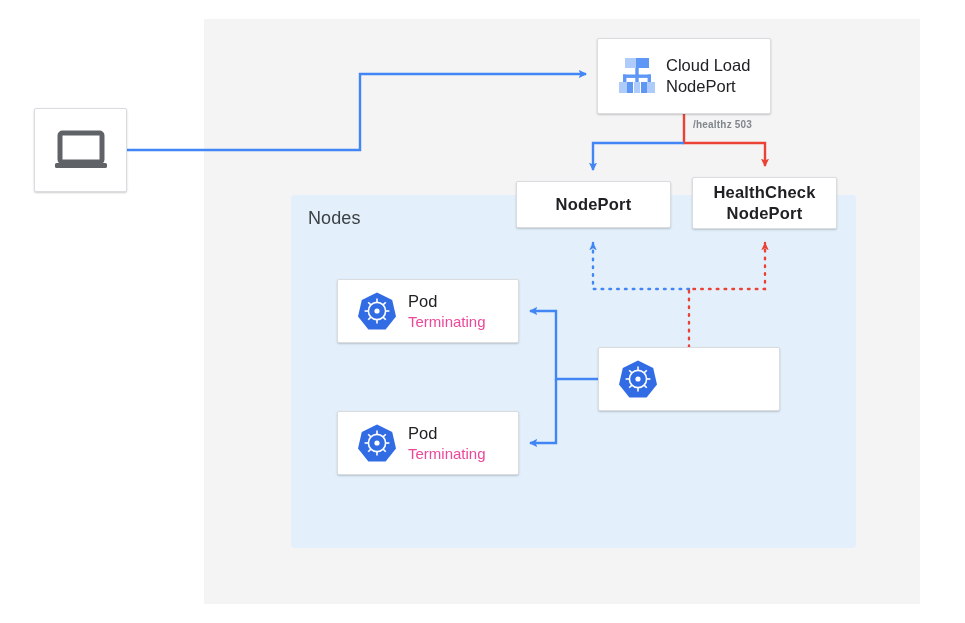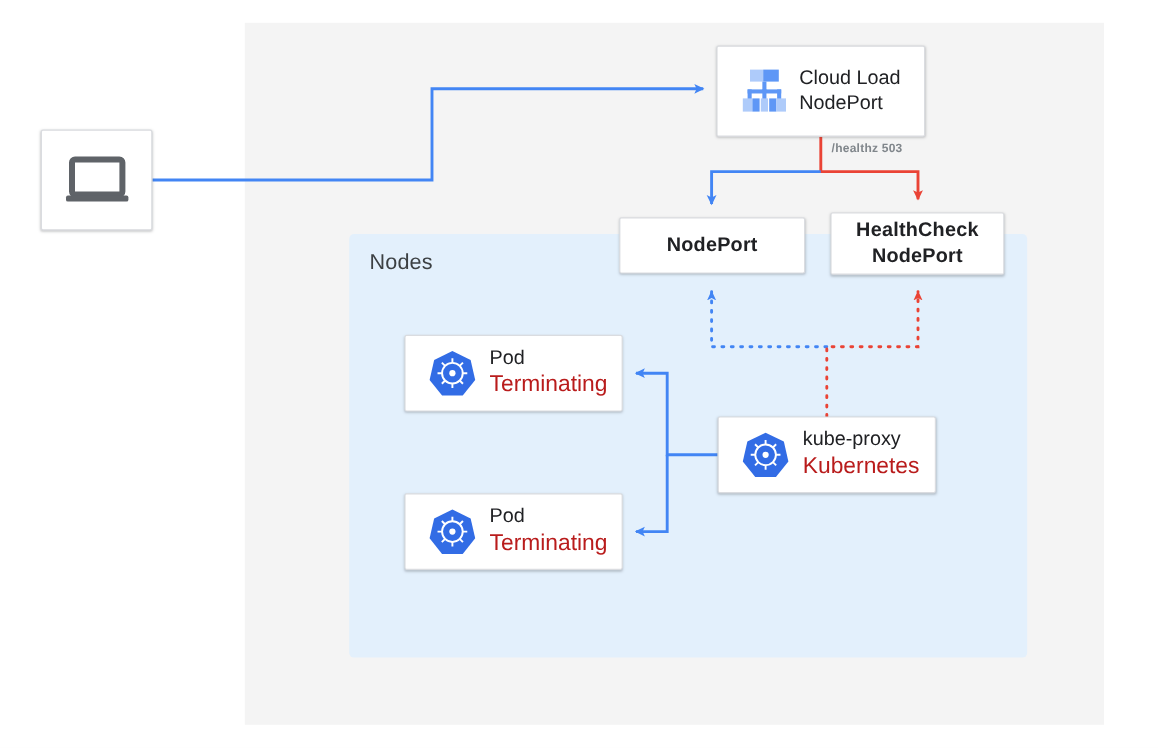--- a/index.html
+++ b/index.html
@@ -64,22 +64,22 @@
     color: #202124;
     line-height: 1.25;
     letter-spacing: .2px;
   }
   .title-line {
     font-size: 16.5px;
     color: #202124;
     line-height: 1.3;
   }
   .sub-line {
-    font-size: 19px;
-    color: #b91c1c;
+    font-size: 15px;
+    color: #ec4899;
     line-height: 1.3;
   }
   .icon-slot {
     flex: 0 0 auto;
     display: flex;
     align-items: center;
     justify-content: center;
   }
   .text-slot {
     display: flex;
@@ -277,19 +277,15 @@
           <line x1="20" y1="28.6" x2="20" y2="32.4"></line>
           <line x1="7.6" y1="20" x2="11.4" y2="20"></line>
           <line x1="28.6" y1="20" x2="32.4" y2="20"></line>
           <line x1="11.2" y1="11.2" x2="13.9" y2="13.9"></line>
           <line x1="26.1" y1="26.1" x2="28.8" y2="28.8"></line>
           <line x1="28.8" y1="11.2" x2="26.1" y2="13.9"></line>
           <line x1="13.9" y1="26.1" x2="11.2" y2="28.8"></line>
         </g>
       </svg>
     </span>
-    <span class="text-slot">
-      <span class="title-line">kube-proxy</span>
-      <span class="sub-line">Kubernetes</span>
-    </span>
   </div>
 
 </div>
 
 </body></html>

